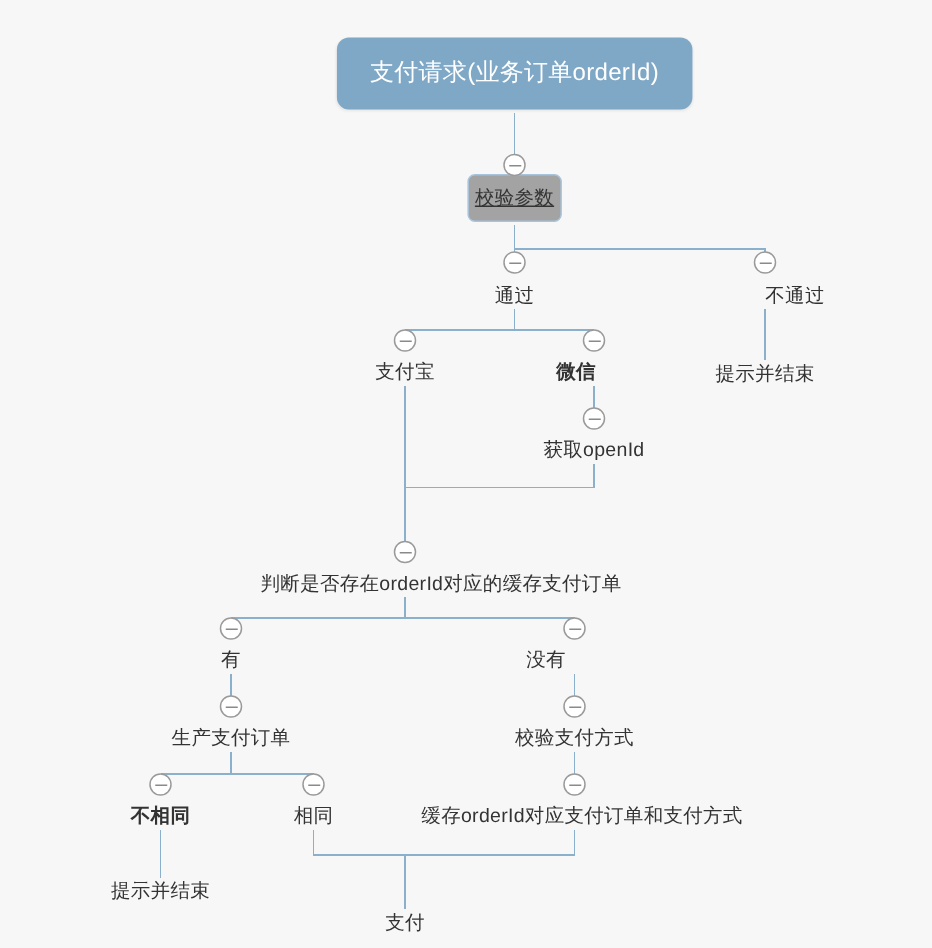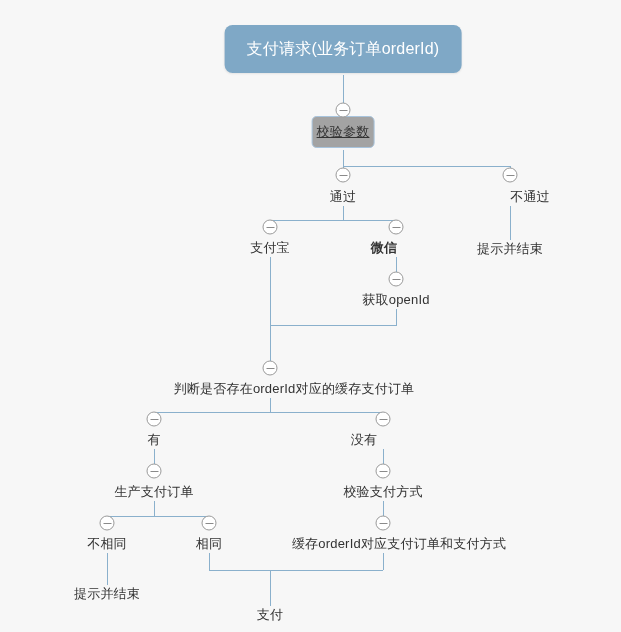--- a/index.html
+++ b/index.html
@@ -143,23 +143,23 @@
       <div class="node plain" style="left: 530px; top: 197px;">不通过</div>
       <div class="node plain" style="left: 510px; top: 249px;">提示并结束</div>
       <div class="node plain" style="left: 270px; top: 248px;">支付宝</div>
       <div class="node plain" style="left: 384px; top: 248px; font-weight: bold;">微信</div>
       <div class="node plain" style="left: 396px; top: 300px;">获取openId</div>
       <div class="node plain" style="left: 270px; top: 389px; margin-left: 24px;">判断是否存在orderId对应的缓存支付订单</div>
       <div class="node plain" style="left: 154px; top: 440px;">有</div>
       <div class="node plain" style="left: 364px; top: 440px;">没有</div>
       <div class="node plain" style="left: 154px; top: 492px;">生产支付订单</div>
       <div class="node plain" style="left: 383px; top: 492px;">校验支付方式</div>
-      <div class="node plain" style="left: 107px; top: 544px;">不相同</div>
+      <div class="node plain" style="left: 107px; top: 544px; font-weight: bold;">不相同</div>
       <div class="node plain" style="left: 209px; top: 544px;">相同</div>
-      <div class="node plain" style="left: 399px; top: 544px;">缓存orderId对应支付订单和支付方式</div>
+      <div class="node plain" style="left: 388px; top: 544px;">缓存orderId对应支付订单和支付方式</div>
       <div class="node plain" style="left: 107px; top: 594px;">提示并结束</div>
       <div class="node plain" style="left: 270px; top: 615px; text-align: center;">支付</div>
     </div>
   <div id="toggles-layer">
       <div class="toggle" style="left: 343px; top: 110px;"></div>
       <div class="toggle" style="left: 343px; top: 175px;"></div>
       <div class="toggle" style="left: 510px; top: 175px;"></div>
       <div class="toggle" style="left: 270px; top: 227px;"></div>
       <div class="toggle" style="left: 396px; top: 227px;"></div>
       <div class="toggle" style="left: 396px; top: 279px;"></div>

